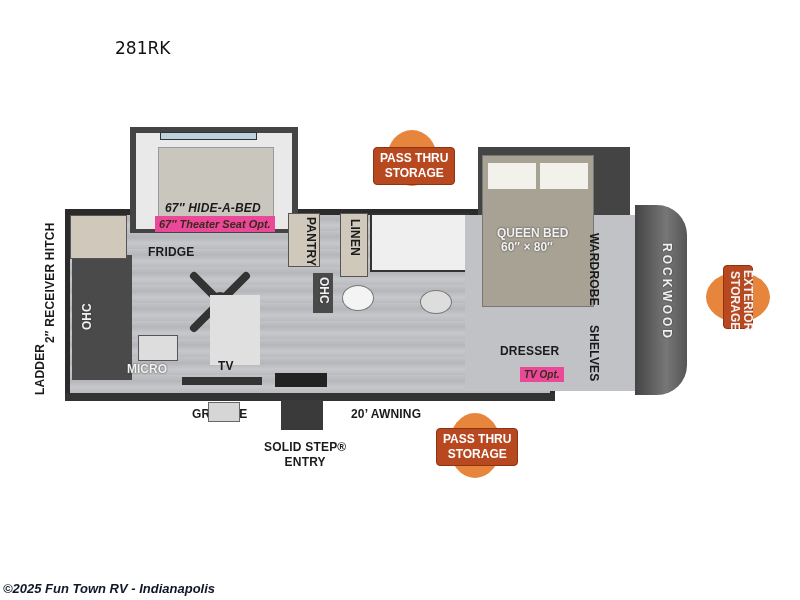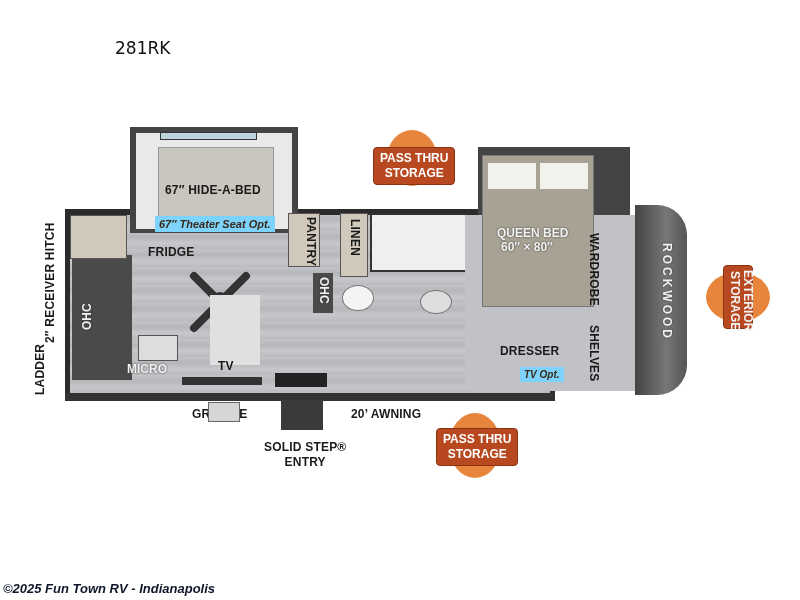--- a/index.html
+++ b/index.html
@@ -2,21 +2,21 @@
 <html><head>
 <meta charset="utf-8">
 <style>
   html,body{margin:0;padding:0;}
   body{width:800px;height:600px;background:#ffffff;position:relative;overflow:hidden;font-family:"Liberation Sans",sans-serif;}
   .abs{position:absolute;}
   .model{left:75px;top:38px;font-family:"DejaVu Sans",sans-serif;font-size:17px;color:#111;margin-left:40px;}
   .lbl{font-weight:bold;font-size:12px;color:#1a1a1a;letter-spacing:0.2px;white-space:nowrap;}
   .lbl-light{font-weight:bold;font-size:12px;color:#f2f2f2;text-shadow:0 0 2px #333;white-space:nowrap;}
   .vert{transform-origin:left top;}
-  .opt{background:#7dd3fc;color:#3a2a1a;font-style:italic;font-weight:bold;font-size:11px;padding:2px 4px;white-space:nowrap;}
+  .opt{background:#ec4899;color:#3a2a1a;font-style:italic;font-weight:bold;font-size:11px;padding:2px 4px;white-space:nowrap;}
   .floor{background:repeating-linear-gradient(0deg,#b9bbbe 0px,#c6c8cb 6px,#b4b6b9 12px,#c2c4c7 18px);}
   .wall{background:#2b2b2b;}
   .cab{background:#cfc8bb;border:1px solid #555;}
   .darkcab{background:#4a4a4a;}
   .badge{background:#b8481f;color:#fff;font-weight:bold;font-size:12px;text-align:center;line-height:15px;border:1px solid #8c3412;border-radius:4px;padding:3px 6px;}
   .drop{background:#e8853d;border-radius:50% 50% 50% 50%;}
   .footer{left:3px;top:581px;font-style:italic;font-weight:bold;font-size:13px;color:#0f172a;}
 </style>
 </head>
 <body>
@@ -25,21 +25,21 @@
 
 <div class="abs" style="left:60px;top:125px;width:680px;height:280px;">
 
   <div class="abs wall" style="left:5px;top:84px;width:490px;height:192px;"></div>
   <div class="abs floor" style="left:10px;top:90px;width:480px;height:178px;"></div>
 
   <div class="abs wall" style="left:70px;top:2px;width:168px;height:106px;background:#444;"></div>
   <div class="abs" style="left:76px;top:8px;width:156px;height:96px;background:#e9e9e9;"></div>
   <div class="abs" style="left:100px;top:7px;width:95px;height:6px;background:#bcd3de;border:1px solid #333;"></div>
   <div class="abs" style="left:98px;top:22px;width:114px;height:72px;background:#c9c6bd;border:1px solid #999;"></div>
-  <div class="abs lbl" style="left:105px;top:58px;">67″ HIDE-A-BED</div>
+  <div class="abs lbl" style="left:105px;top:76px;font-style:italic;">67″ HIDE-A-BED</div>
   <div class="abs opt" style="left:95px;top:91px;">67″ Theater Seat Opt.</div>
 
   <div class="abs darkcab" style="left:12px;top:130px;width:60px;height:125px;"></div>
   <div class="abs cab" style="left:10px;top:90px;width:55px;height:42px;"></div>
   <div class="abs lbl" style="left:88px;top:120px;">FRIDGE</div>
   <div class="abs lbl-light vert" style="left:20px;top:205px;transform:rotate(-90deg);">OHC</div>
   <div class="abs lbl-light" style="left:67px;top:237px;">MICRO</div>
   <div class="abs" style="left:78px;top:210px;width:38px;height:24px;background:#ddd;border:1px solid #555;"></div>
 
   <svg class="abs" style="left:128px;top:145px;" width="64" height="64" viewBox="0 0 64 64">

